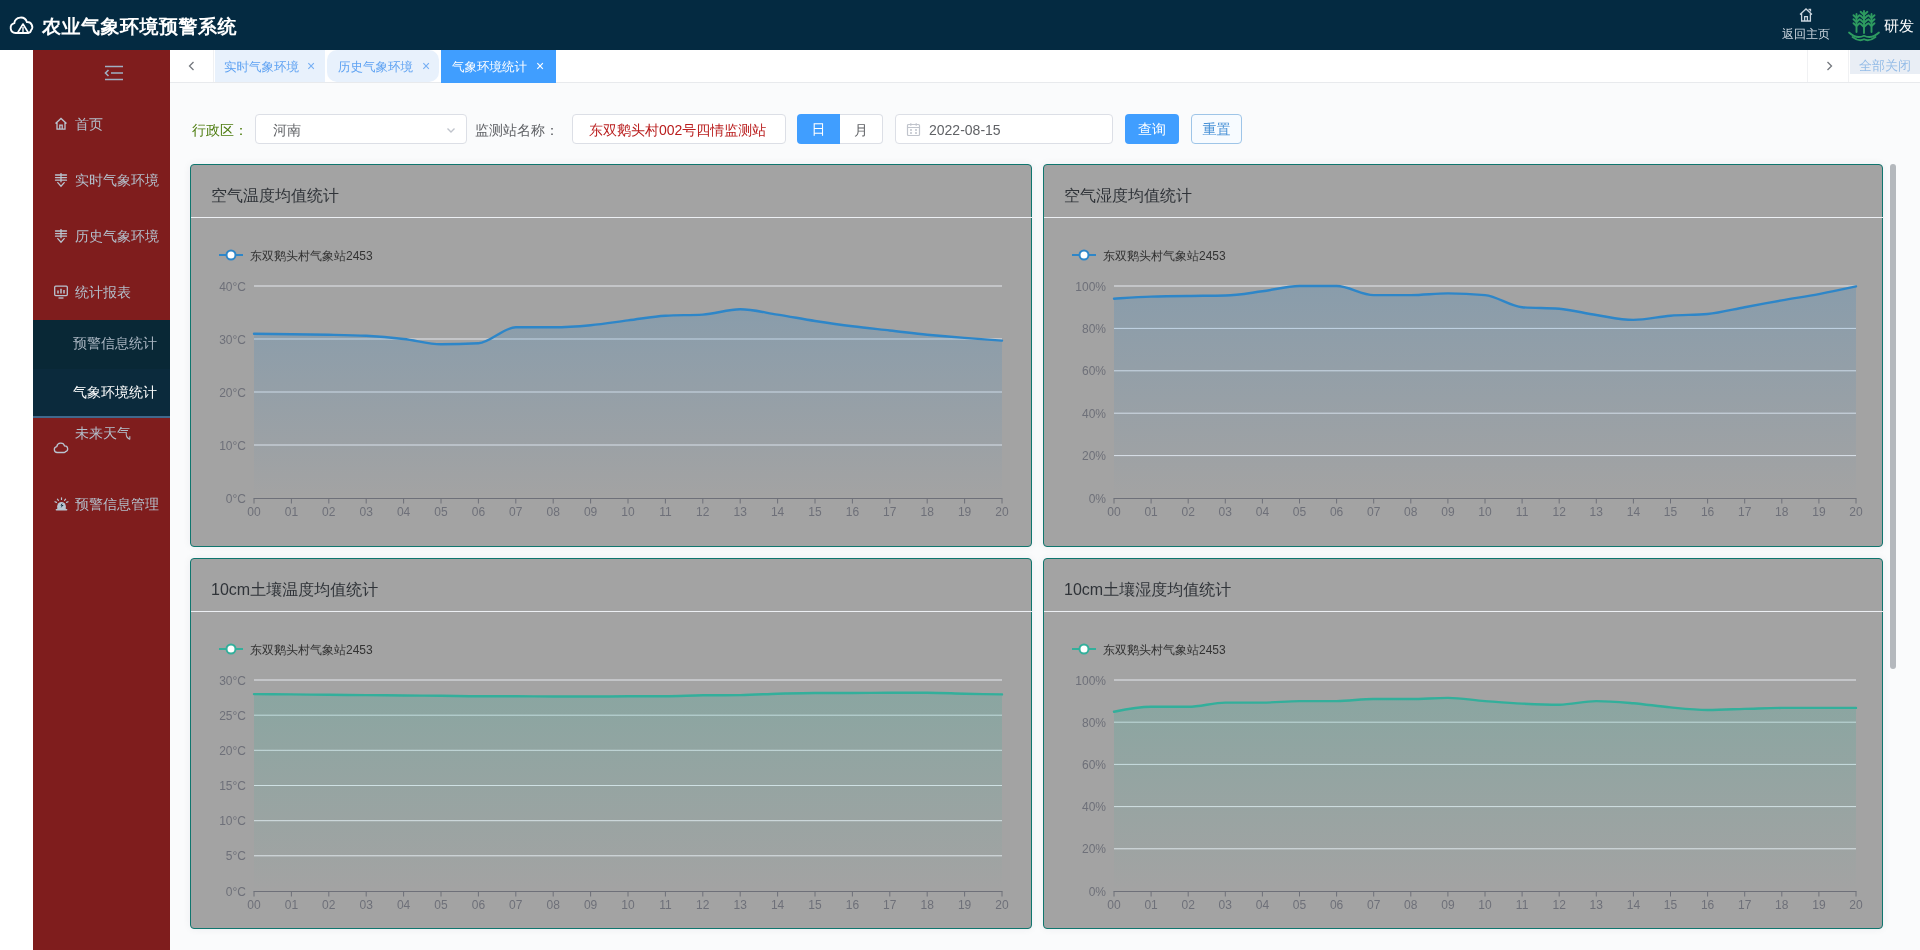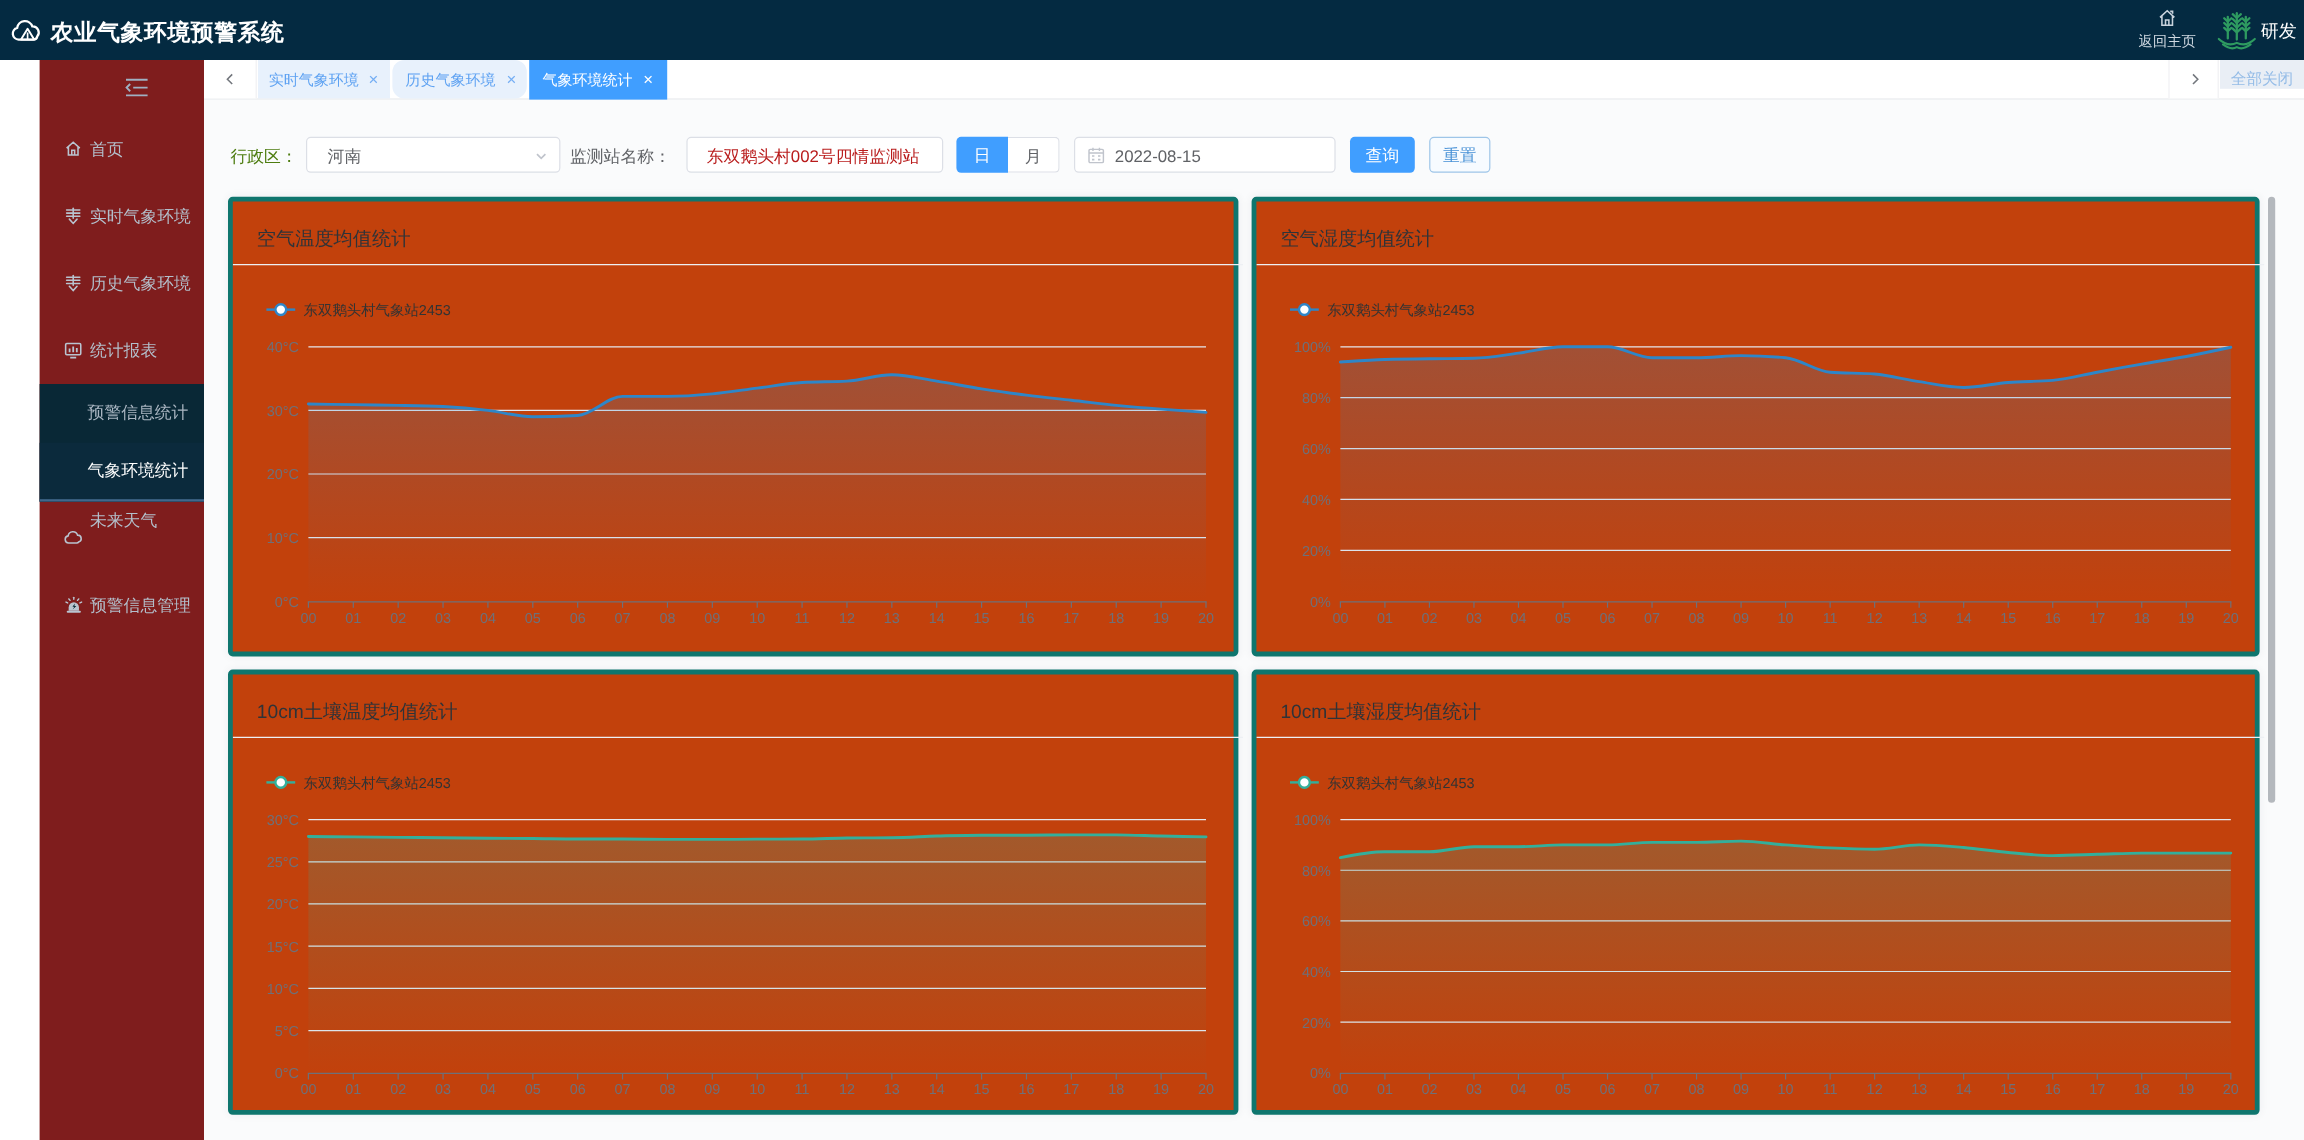--- a/index.html
+++ b/index.html
@@ -1,19 +1,19 @@
 <!DOCTYPE html>
 <html lang="zh"><head>
 <meta charset="utf-8">
 <title>农业气象环境预警系统</title>
 <style>
   * { margin:0; padding:0; box-sizing:border-box; }
   html,body { width:1920px; height:950px; overflow:hidden; font-family:"Liberation Sans",sans-serif; background:#fff; }
   .abs { position:absolute; }
-  .card { position:absolute; background:#c2410c; border:4px solid #0f766e; border-radius:4px; box-shadow:0 0 8px rgba(0,30,60,0.06); }
+  .card { position:absolute; background:#a3a3a3; border:1px solid #0f766e; border-radius:4px; box-shadow:0 0 8px rgba(0,30,60,0.06); }
 </style>
 </head>
 <body>
 
 <div class="abs" style="left:0;top:0;width:1920px;height:50px;background:#042a41;">
   <span class="abs" style="left:9px;top:11px;"><svg width="28" height="28" viewBox="0 0 28 28" fill="none" stroke="#fff">
         <path d="M6.5 22 a5 5 0 0 1 -1.2 -9.8 a6.5 6.5 0 0 1 12.6 -1.2 a5 5 0 0 1 4.2 8.2 q-0.5 2.8 -3.2 2.8 Z" stroke-width="1.9"></path>
         <path d="M8.5 22 L14 13 L19.5 22 Z" stroke-width="1.6" stroke-linejoin="round"></path>
         <path d="M14 16 V21.5" stroke-width="1.4"></path>
       </svg></span>

